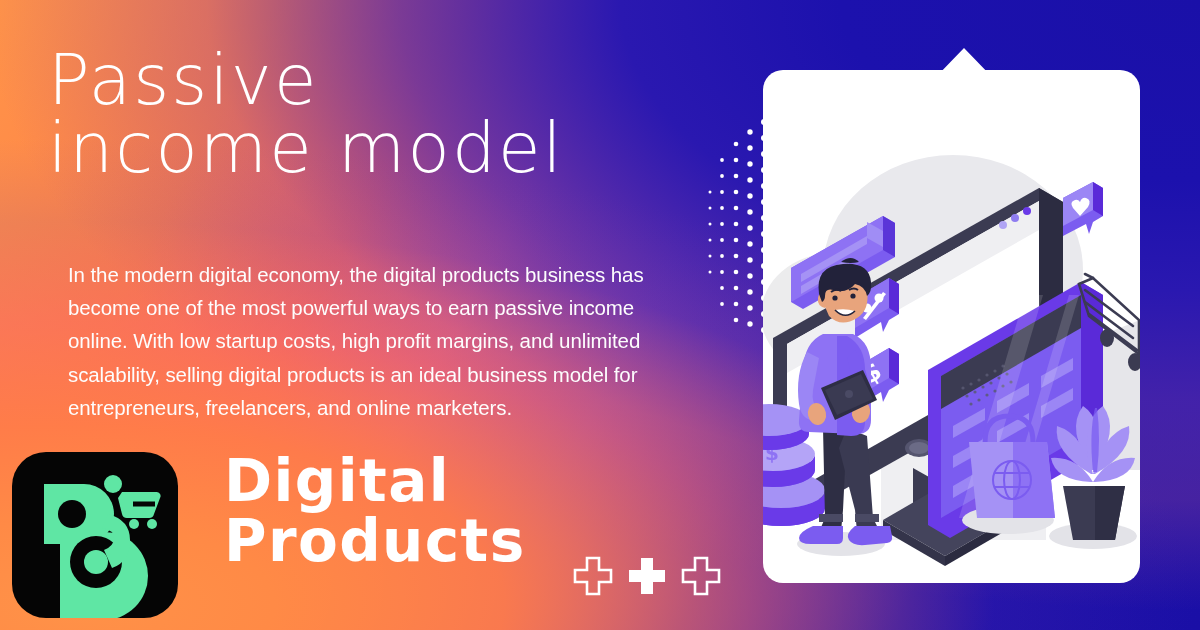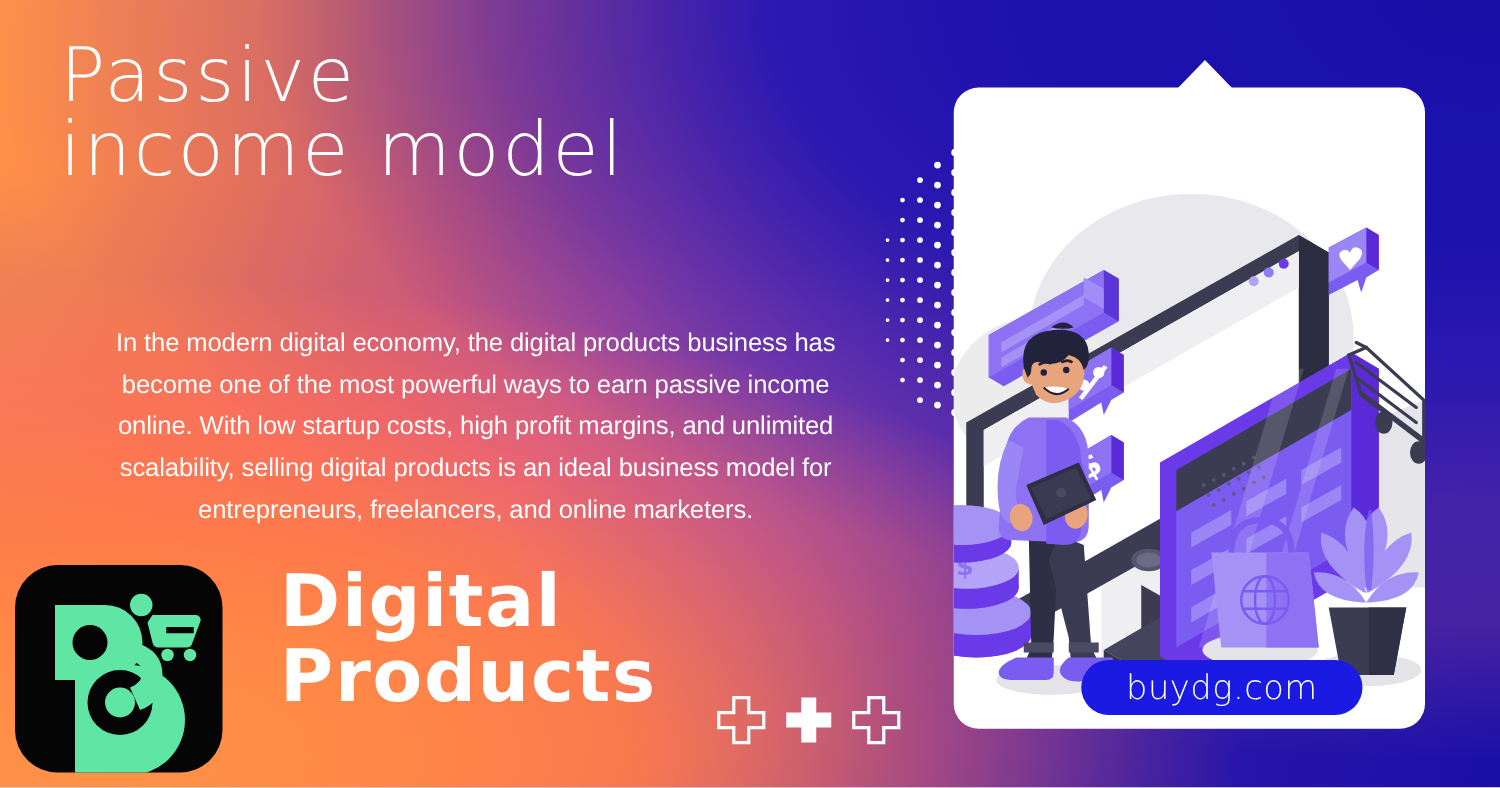--- a/index.html
+++ b/index.html
@@ -10,31 +10,30 @@
   #banner{
     position:relative;width:1200px;height:630px;overflow:hidden;
     background:
       radial-gradient(120% 95% at 6% 96%, #ff9248 0%, #ff8a46 14%, rgba(255,124,73,0.95) 30%, rgba(247,106,99,0.55) 47%, rgba(120,60,170,0.12) 64%, rgba(26,17,160,0) 78%),
       radial-gradient(115% 110% at 100% 0%, #1a10a8 0%, #1c11ad 26%, #2a18b0 42%, rgba(80,40,170,0.75) 58%, rgba(150,70,150,0.35) 72%, rgba(255,130,90,0) 88%),
       linear-gradient(118deg, #ff9349 0%, #ff8147 18%, #fa6a5e 31%, #e0608e 41%, #8f46b4 53%, #4422ae 66%, #1c10ab 80%, #1a0fa6 100%);
   }
 
   
   .headline{
-    position:absolute;left:48px;top:32px;width:700px;
-    color:#ffffff;font-weight:300;font-size:60px;line-height:0.99;
+    position:absolute;left:48px;top:46px;width:700px;
+    color:#ffffff;font-weight:300;font-size:69px;line-height:0.99;
     letter-spacing:2.2px;white-space:pre-line;
     font-family:"DejaVu Sans","Liberation Sans",sans-serif;
   }
   .body-copy{
     position:absolute;left:68px;top:258px;width:625px;
     color:#fdfdfd;font-size:20.5px;line-height:1.62;font-weight:400;
     letter-spacing:-0.1px;
     font-family:"Liberation Sans","DejaVu Sans",sans-serif;
-    text-align:center;
   }
 
   
   .logo-badge{
     position:absolute;left:12px;top:452px;width:166px;height:166px;
     background:#050505;border-radius:34px;
   }
   .logo-badge svg{position:absolute;left:0;top:0;}
 
   .brand{
@@ -377,17 +376,14 @@
 
       <circle cx="72" cy="228" r="2.6" fill="#22223a"></circle>
       <circle cx="90" cy="226" r="2.6" fill="#22223a"></circle>
       <path d="M68 222 q5 -4 10 -1" stroke="#22223a" stroke-width="2" fill="none"></path>
       <path d="M86 220 q5 -3 9 0" stroke="#22223a" stroke-width="2" fill="none"></path>
       <path d="M72 240 q10 10 20 1 q-10 -3 -20 -1 z" fill="#ffffff"></path>
       <path d="M72 240 q10 10 20 1" stroke="#22223a" stroke-width="1.6" fill="none"></path>
     </svg>
   </div>
 
-  <div class="url-pill">
-    <span>buydg.com</span>
-  </div>
 
 </div>
 
 </body></html>

